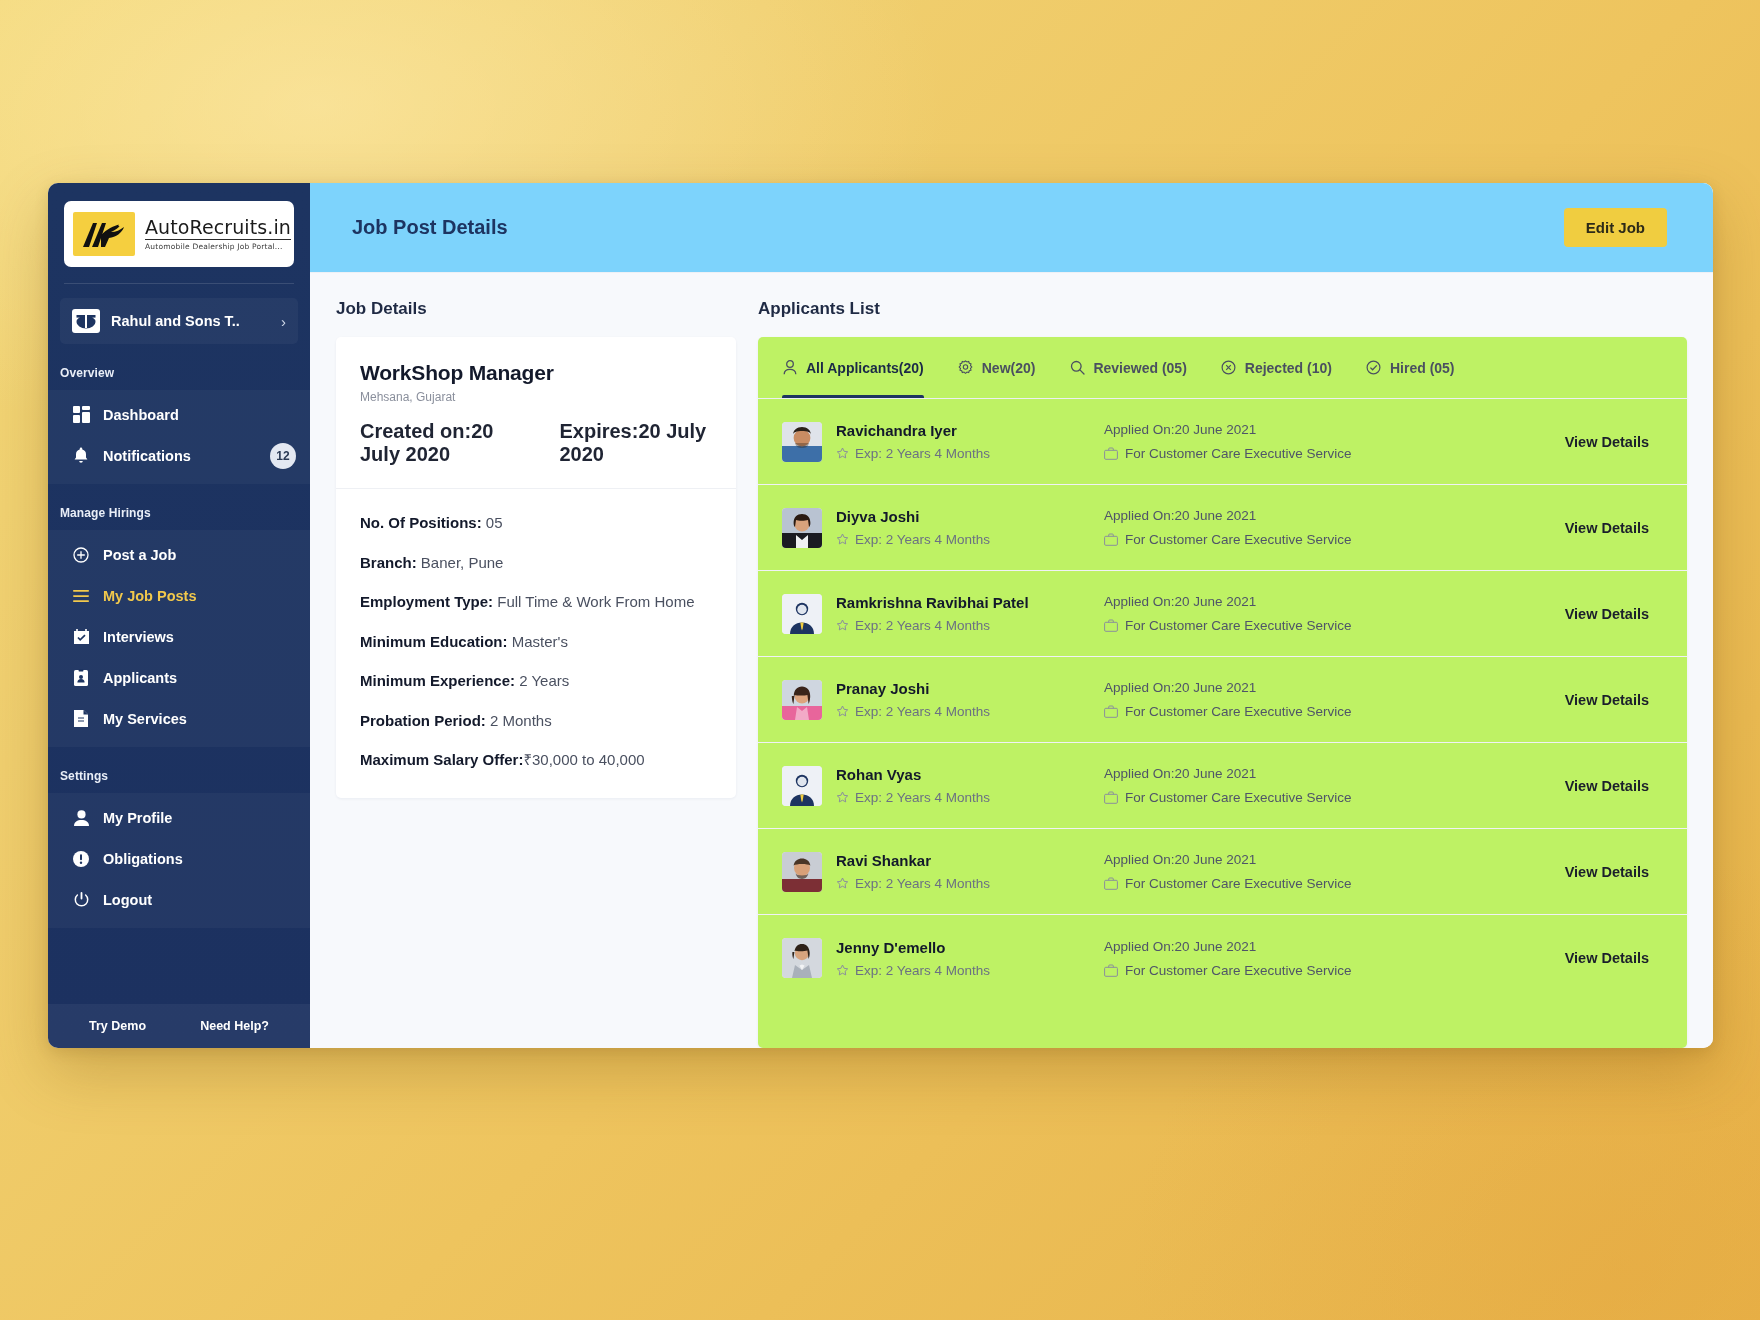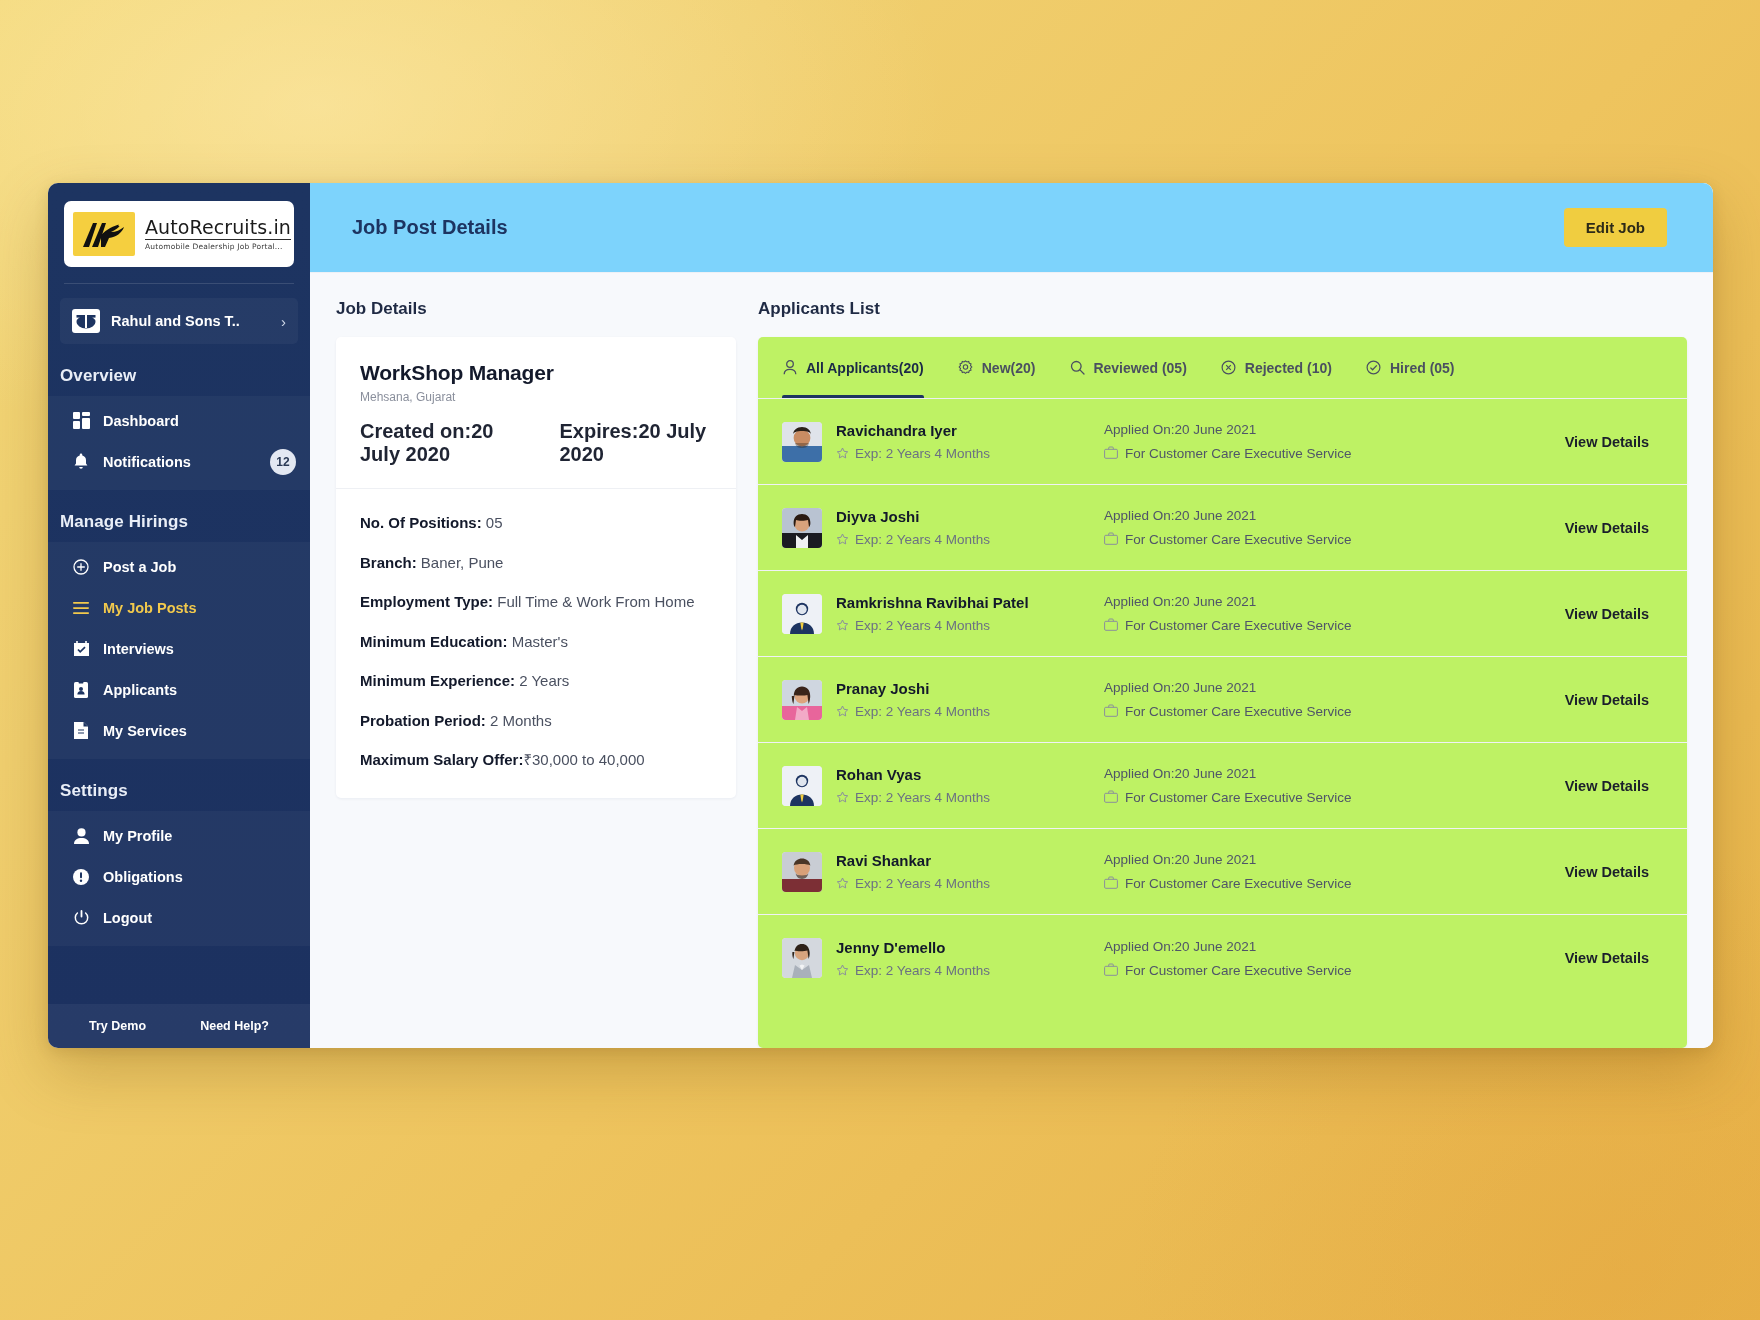--- a/index.html
+++ b/index.html
@@ -116,21 +116,21 @@
     font-size: 14.5px;
     font-weight: 700;
     flex: 1;
     white-space: nowrap;
     overflow: hidden;
   }
   .org-chevron { color: #cfd8e8; font-size: 15px; line-height: 1; }
 
   .sb-section {
     color: #e9eef7;
-    font-size: 17px;
+    font-size: 12px;
     font-weight: 700;
     padding: 22px 0 10px 12px;
     letter-spacing: .1px;
   }
   .sb-group { background: rgba(255,255,255,.035); padding: 4px 0 8px 0; }
 
   .sb-item {
     display: flex;
     align-items: center;
     gap: 13px;
@@ -308,21 +308,21 @@
     display: block;
   }
   .avatar svg { display: block; width: 100%; height: 100%; }
   .who { margin-left: 14px; width: 268px; flex: 0 0 268px; }
   .who-name { font-size: 15px; font-weight: 700; color: #13192b; white-space: nowrap; }
   .who-exp { display: flex; align-items: center; gap: 6px; margin-top: 7px; font-size: 13.5px; color: #6b7183; }
   .who-exp svg { display: block; flex: 0 0 13px; }
 
   .meta { flex: 1; min-width: 0; }
   .meta-applied { font-size: 13.5px; color: #4f5568; white-space: nowrap; }
-  .meta-service { display: flex; gap: 7px; margin-top: 9px; font-size: 13.5px; color: #4f5568; white-space: nowrap; }
+  .meta-service { display: flex; align-items: center; gap: 7px; margin-top: 9px; font-size: 13.5px; color: #4f5568; white-space: nowrap; }
   .meta-service svg { display: block; flex: 0 0 14px; }
 
   .view-link {
     font-size: 14.5px;
     font-weight: 700;
     color: #1b1f2b;
     cursor: pointer;
     white-space: nowrap;
     padding-right: 14px;
   }

